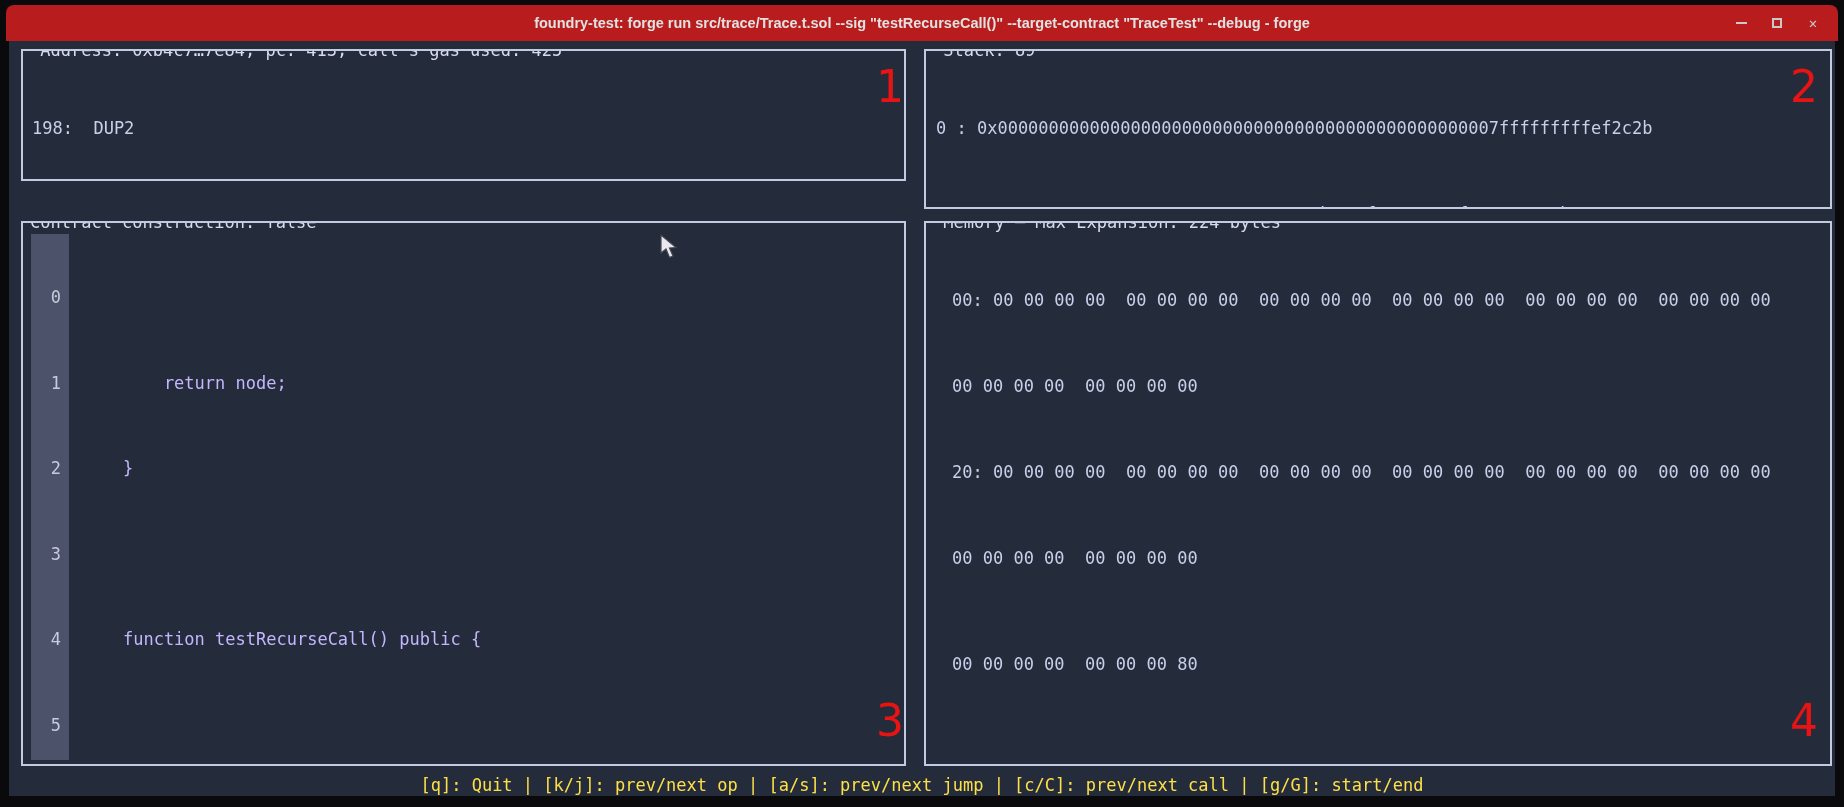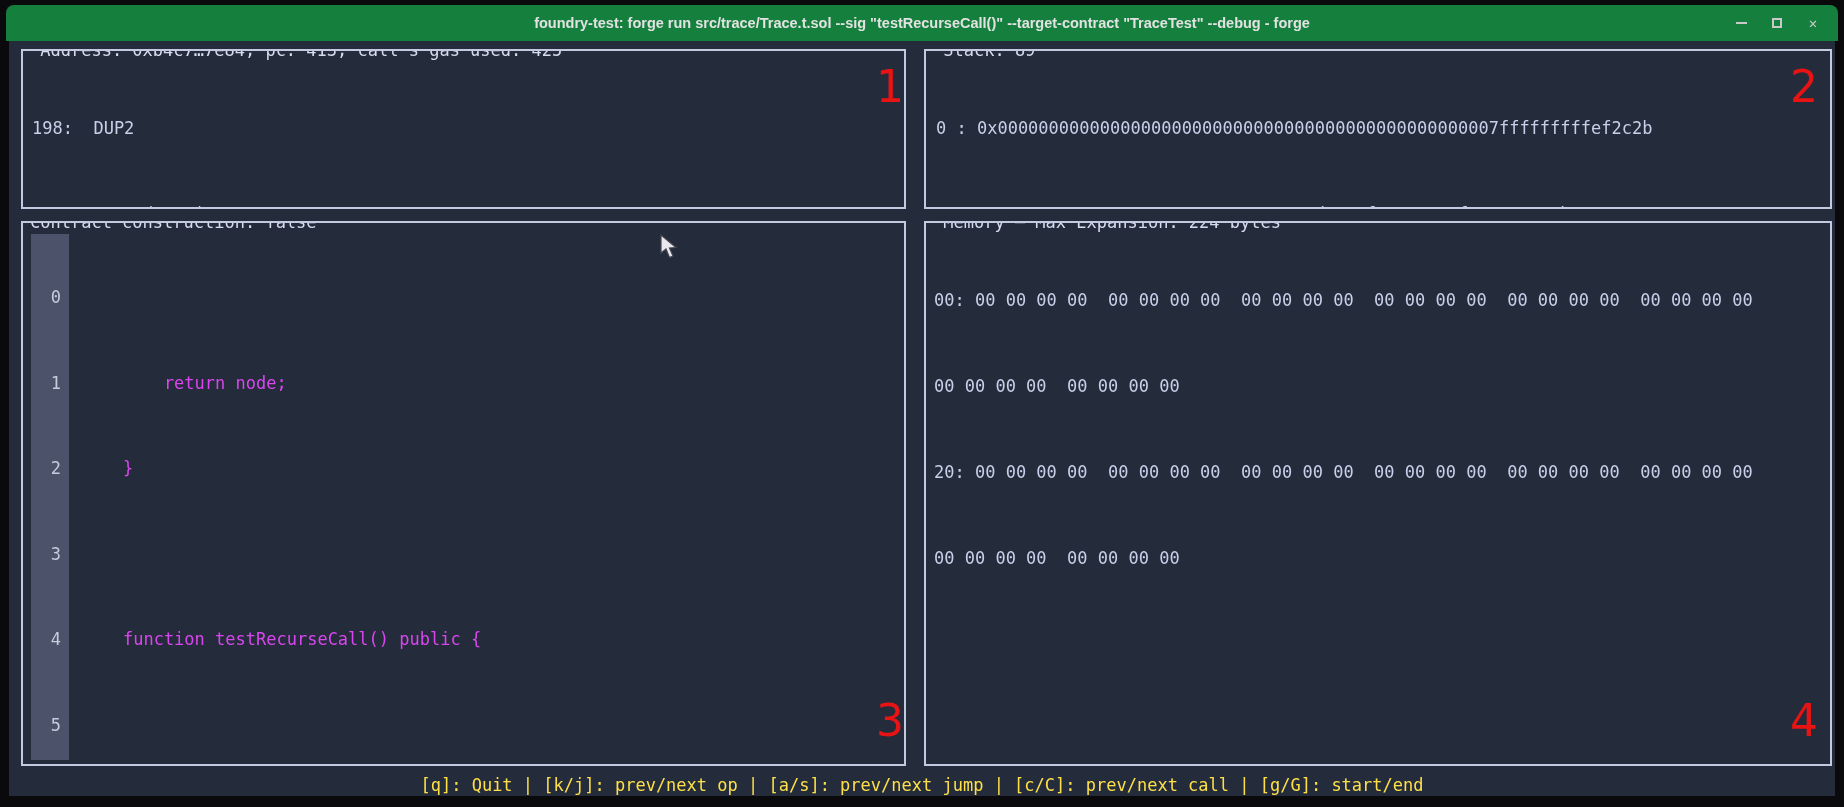--- a/index.html
+++ b/index.html
@@ -1,59 +1,59 @@
 <!DOCTYPE html>
 <html><head>
 <meta charset="utf-8">
 <style>
   * { margin:0; padding:0; box-sizing:border-box; }
   html,body { width:1844px; height:807px; background:#0a0a0c; position:relative; overflow:hidden;
               font-family:"DejaVu Sans Mono", monospace; }
 
   
   .titlebar { position:absolute; left:6px; top:5px; right:6px; height:36px;
-              background:#15803d; border-radius:8px 8px 0 0; }
+              background:#b91c1c; border-radius:8px 8px 0 0; }
   .titlebar .title { position:absolute; left:0; right:0; top:0; height:36px; line-height:36px;
               text-align:center; color:#e2e2e2; font-family:"Liberation Sans", sans-serif;
               font-size:14.5px; font-weight:bold; white-space:nowrap; }
   .controls { position:absolute; right:16px; top:0; height:36px; display:flex; gap:18px;
               align-items:center; z-index:3; }
   .ctl { width:18px; height:18px; display:flex; align-items:center; justify-content:center;
          color:#c9c9c9; font-size:14px; cursor:default; }
 
   
   .terminal { position:absolute; left:9px; right:9px; top:41px; height:755px; background:#242b3b; }
 
   .panel { position:absolute; border:2px solid #c3c9e0; overflow:hidden; }
   .panel-title { position:absolute; z-index:2; top:-13px; height:24px; line-height:24px;
                  background:#242b3b; padding:0 7px; color:#d6dbee; font-size:17px; white-space:pre; }
 
-  #ops-panel    { left:12px;  top:8px;   width:885px; height:160px; }
+  #ops-panel    { left:12px;  top:8px;   width:885px; height:132px; }
   #stack-panel  { left:915px; top:8px;   width:908px; height:160px; }
   #source-panel { left:12px;  top:180px; width:885px; height:545px; }
   #memory-panel { left:915px; top:180px; width:908px; height:545px; }
 
   .panel-body { position:relative; padding-top:24px; font-size:17px; color:#c9cfe9; white-space:pre; }
 
   
   .op-line { height:26px; line-height:26px; padding-left:9px; }
 
   
   .stack-line { height:26px; line-height:26px; padding-left:10px; }
 
   
   #source-panel .panel-body { padding-top:22px; }
   .gutter-bg { position:absolute; left:8px; top:4px; bottom:4px; width:38px; background:#4b5269; }
   .src-line { position:relative; display:flex; height:25.5px; line-height:25.5px; white-space:pre; }
   .src-num  { flex:none; width:38px; margin-left:8px; text-align:right; padding-right:8px;
               color:#c6cbdd; }
-  .src-code { margin-left:13px; color:#d946ef; }
-
-  
-  .mem-line { height:26px; line-height:26px; padding-left:8px; }
+  .src-code { margin-left:13px; color:#c4b5fd; }
+
+  
+  .mem-line { height:26px; line-height:26px; padding-left:26px; }
 
   
   .statusbar { position:absolute; left:0; right:0; top:733px; height:22px; line-height:22px;
                text-align:center; color:#fde047; font-size:17px; white-space:pre; }
 
   
   .annotation { position:absolute; z-index:5; color:#e81414;
                 font-family:"DejaVu Sans", sans-serif; font-size:44px; line-height:46px; }
   #ann-1 { left:876px;  top:64px;  }
   #ann-2 { left:1790px; top:64px;  }
@@ -166,20 +166,21 @@
     <div class="panel-body">
   <div class="mem-line"><span>00: 00 00 00 00  00 00 00 00  00 00 00 00  00 00 00 00  00 00 00 00  00 00 00 00</span></div>
 
   <div class="mem-line"><span>00 00 00 00  00 00 00 00</span></div>
 
   <div class="mem-line"><span>20: 00 00 00 00  00 00 00 00  00 00 00 00  00 00 00 00  00 00 00 00  00 00 00 00</span></div>
 
   <div class="mem-line"><span>00 00 00 00  00 00 00 00</span></div>
 
 
+  <div class="mem-line"><span>00 00 00 00  00 00 00 80</span></div>
 
   
 
   
 
   
 
   
 
   

